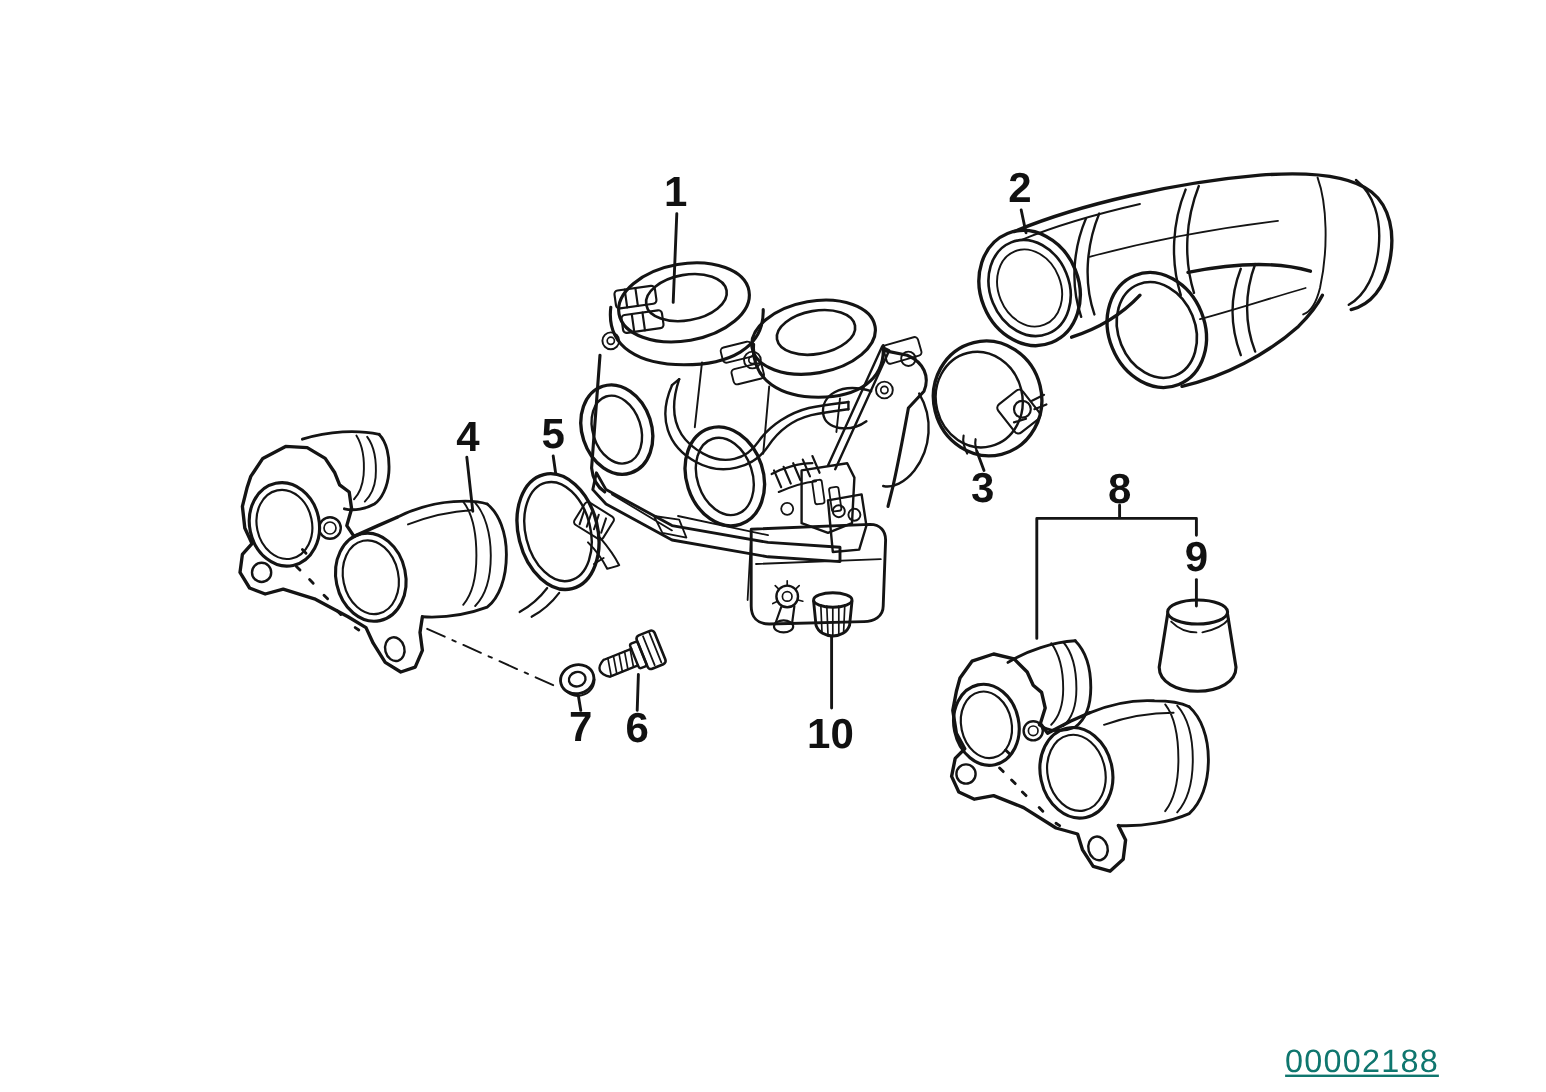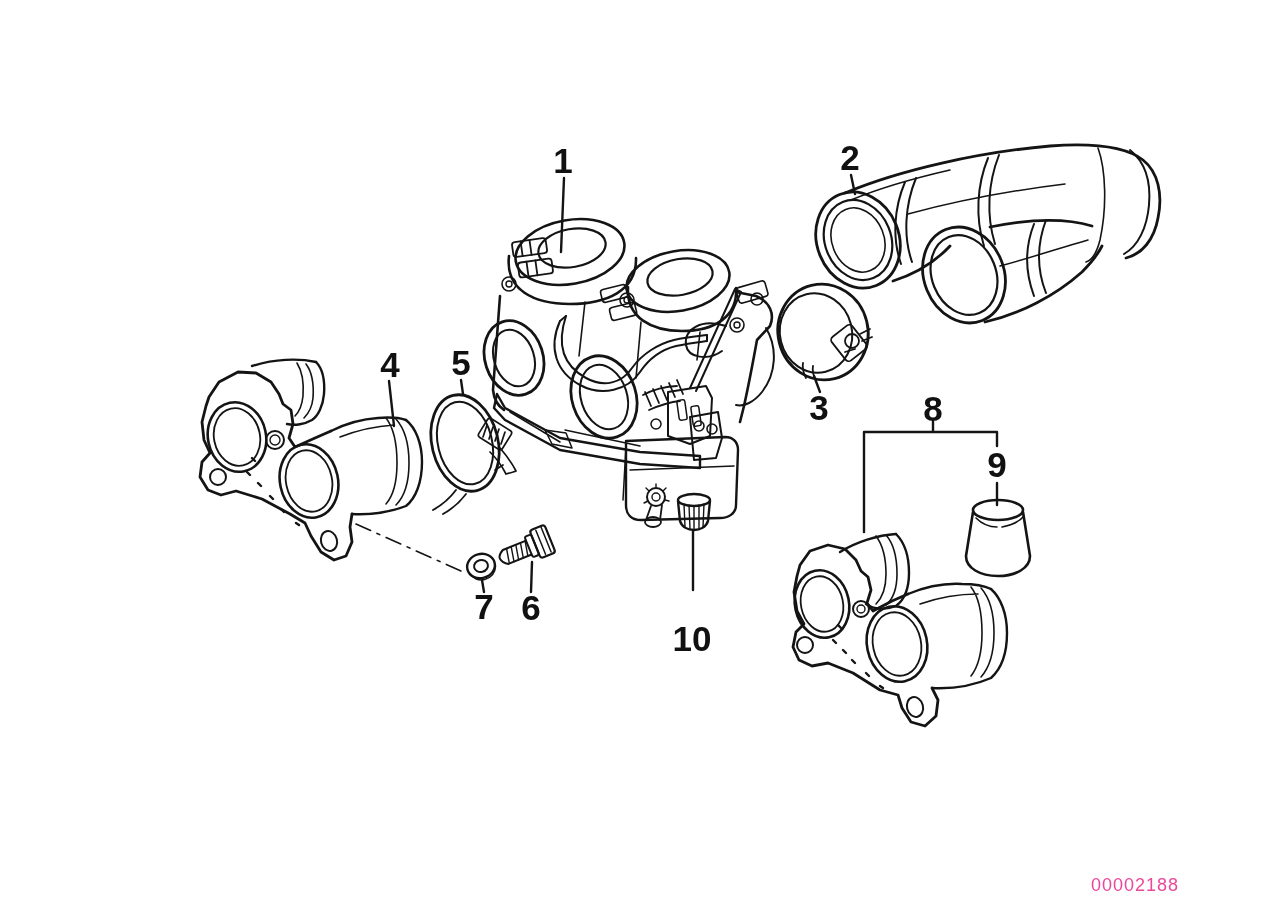--- a/index.html
+++ b/index.html
@@ -2,21 +2,21 @@
 <html><head>
 <meta charset="utf-8">
 <style>
   html,body{margin:0;padding:0;background:#fff;}
   .canvas{position:relative;width:1288px;height:910px;background:#fff;overflow:hidden;
           font-family:"Liberation Sans","DejaVu Sans",sans-serif;}
   .drawing{position:absolute;left:0;top:0;}
   .callout{position:absolute;transform:translate(-50%,-50%);
            font-weight:700;font-size:35px;color:#111;line-height:1;letter-spacing:0;}
   .diagram-number{position:absolute;transform:translate(-50%,-50%);
-           font-size:18px;color:#ec4899;letter-spacing:1px;}
+           font-size:27px;color:#0f766e;letter-spacing:1px;text-decoration:underline;}
 </style>
 </head>
 <body>
 
 <div class="canvas">
 
 <svg class="drawing" width="1288" height="910" viewBox="0 0 1288 910">
 <g stroke="#141414" fill="none" stroke-linecap="round" stroke-linejoin="round">
 
   <g>
@@ -227,17 +227,17 @@
 
 <div class="callout" style="left:563px;top:160px;">1</div>
 <div class="callout" style="left:850px;top:157px;">2</div>
 <div class="callout" style="left:819px;top:407px;">3</div>
 <div class="callout" style="left:390px;top:364px;">4</div>
 <div class="callout" style="left:461px;top:362px;">5</div>
 <div class="callout" style="left:531px;top:607px;">6</div>
 <div class="callout" style="left:484px;top:606px;">7</div>
 <div class="callout" style="left:933px;top:408px;">8</div>
 <div class="callout" style="left:997px;top:464px;">9</div>
-<div class="callout" style="left:692px;top:638px;">10</div>
+<div class="callout" style="left:692px;top:612px;">10</div>
 
 <div class="diagram-number" style="left:1135px;top:885px;">00002188</div>
 
 </div>
 
 </body></html>

